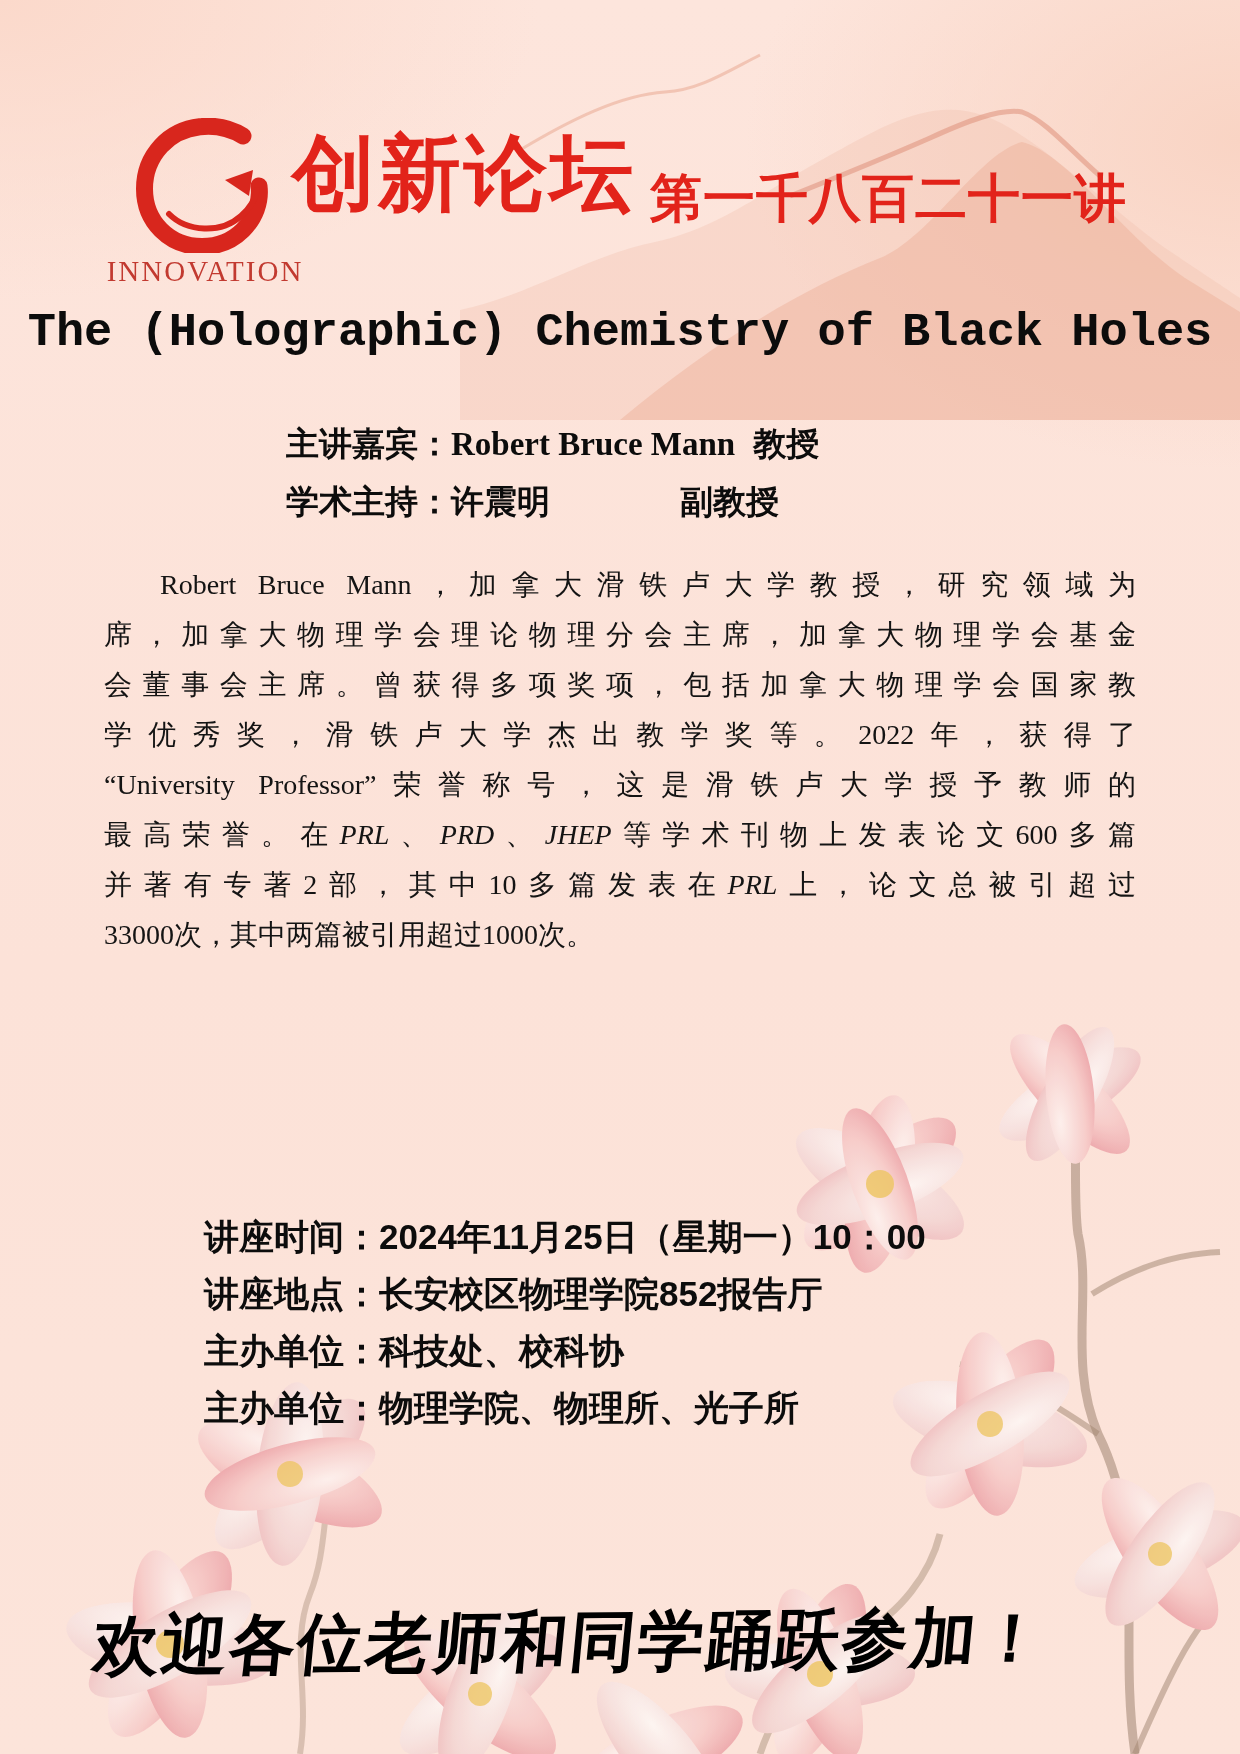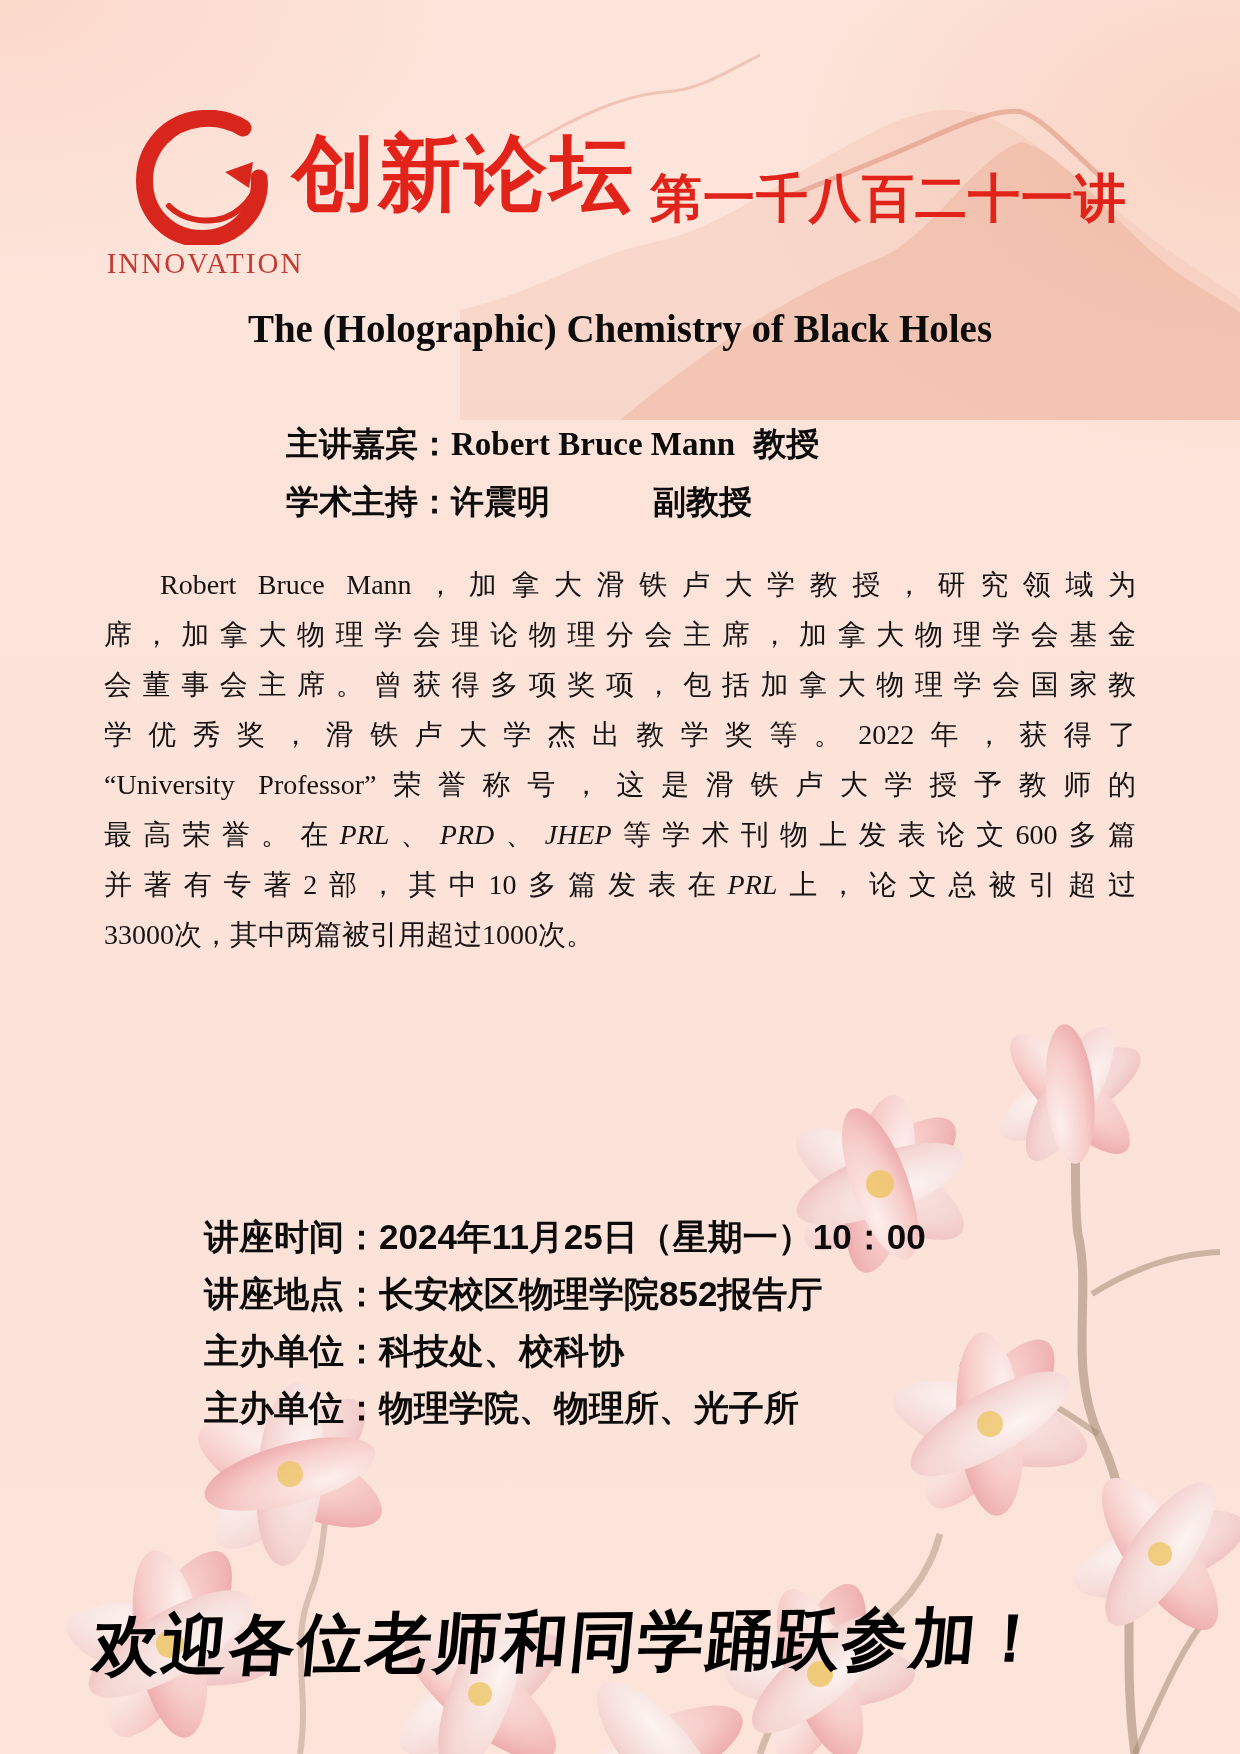--- a/index.html
+++ b/index.html
@@ -15,52 +15,52 @@
       radial-gradient(ellipse 900px 500px at 0% 0%, #fbd9cb 0%, rgba(251,217,203,0) 60%),
       radial-gradient(ellipse 900px 600px at 100% 8%, #f9d4c4 0%, rgba(249,212,196,0) 55%),
       linear-gradient(180deg,#fde5dc 0%,#fce2d8 55%,#fce4da 100%);
   }
   .bg{position:absolute;z-index:0;pointer-events:none;}
   .mountains{top:0;right:0;}
   .flowers{left:0;bottom:0;}
   .content{position:absolute;inset:0;z-index:1;}
 
   
-  .logo-block{position:absolute;left:95px;top:110px;width:220px;text-align:center;}
+  .logo-block{position:absolute;left:95px;top:118px;width:220px;text-align:center;}
   .logo-svg{display:block;margin:0 auto;}
   .logo-text{
     font-family:"Liberation Serif",serif;color:#c23a30;font-size:29px;
     letter-spacing:2px;margin-top:2px;font-weight:400;
   }
   .forum-title{
     position:absolute;left:292px;top:128px;
     font-family:"Liberation Sans",sans-serif;font-weight:900;
     color:#e2231a;font-size:83px;letter-spacing:3px;line-height:1.1;text-align:center;
   }
   .lecture-no{
     position:absolute;left:650px;top:164px;
     font-family:"Liberation Sans",sans-serif;font-weight:700;
     color:#e2231a;font-size:52px;letter-spacing:1px;
   }
 
   
   .main-title{
     position:absolute;left:0;right:0;top:306px;text-align:center;
-    font-family:Liberation Serif, serif;font-weight:700;
-    color:#0c0c0c;font-size:39px;
+    font-family:Liberation Mono, monospace;font-weight:700;
+    color:#0c0c0c;font-size:47px;
   }
 
   
   .speakers{position:absolute;left:286px;top:422px;font-size:33px;color:#0c0c0c;}
   .speaker-row{display:flex;align-items:baseline;margin-bottom:13px;white-space:nowrap;}
   .sp-label{font-family:"Liberation Sans",sans-serif;font-weight:700;}
   .sp-name{font-family:"Liberation Serif",serif;font-weight:700;margin-right:18px;}
   .sp-name.cjk{font-family:"Liberation Sans",sans-serif;}
   .sp-title{font-family:Liberation Sans, sans-serif;font-weight:700;}
-  .sp-title.pushed{margin-left:85px;}
+  .sp-title.pushed{margin-left:112px;}
 
   
   .bio{
     position:absolute;left:104px;top:560px;width:1032px;
     font-family:"Liberation Serif",serif;color:#141414;
     font-size:28px;line-height:50px;
   }
   .bio-line{text-align:justify;text-align-last:justify;}
   .bio-line.first{text-indent:2em;}
   .bio-line.last{text-align-last:left;}

